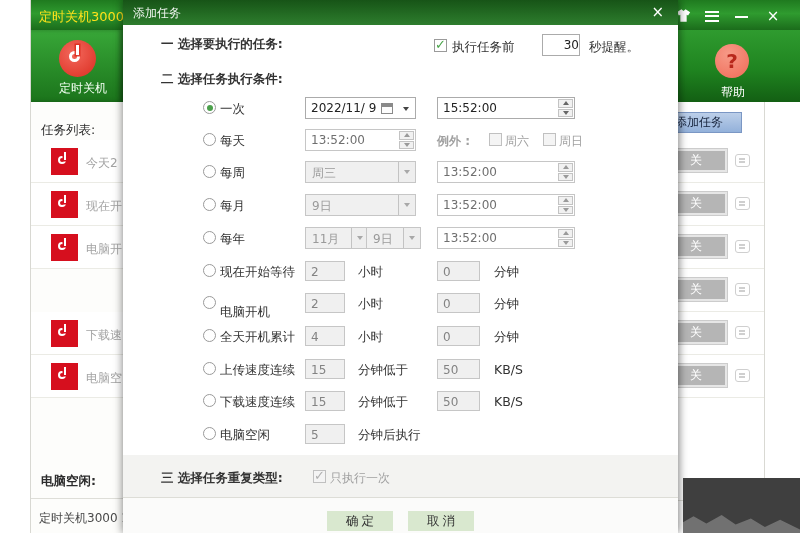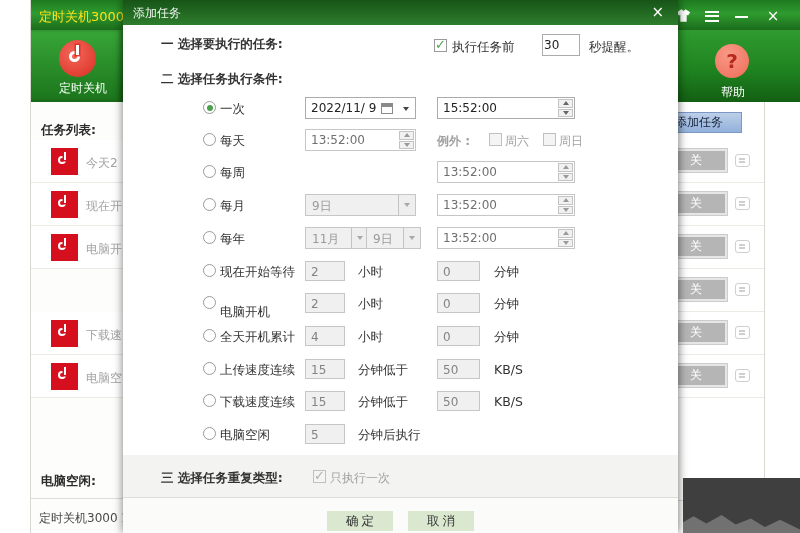--- a/index.html
+++ b/index.html
@@ -23,21 +23,21 @@
     background:radial-gradient(circle at 40% 35%, #f3685c, #da2d20); }
   .power-ring { position:absolute; left:10px; top:11px; width:11px; height:11px; border:3px solid #fff; border-radius:50%; }
   .power-bar { position:absolute; left:17px; top:5px; width:3px; height:10px; background:#fff; box-shadow:0 0 0 1.5px rgba(218,45,32,.9); }
   #nav-tab-label { position:absolute; left:0; top:50px; width:104px; text-align:center; color:#f2fff2; font-size:12px; }
   #help-btn { position:absolute; left:670px; top:12px; width:64px; height:58px; cursor:pointer; }
   .help-circle { position:absolute; left:14px; top:2px; width:34px; height:34px; border-radius:50%;
     background:radial-gradient(circle at 40% 30%, #f79a87, #ef6b57); color:#b8281c; font-size:20px; font-weight:bold; text-align:center; line-height:34px; }
   #help-label { position:absolute; left:0; top:42px; width:64px; text-align:center; color:#fff; font-size:12px; }
   
   #left-panel { position:absolute; left:0; top:102px; width:93px; height:431px; background:#fdfdfb; }
-  #panel-header { position:absolute; left:10px; top:20px; font-size:12.5px; font-weight:bold; color:#2c2c2c; white-space:nowrap; overflow:hidden; width:83px; }
+  #panel-header { position:absolute; left:10px; top:20px; font-size:12.5px; font-weight:normal; color:#2c2c2c; white-space:nowrap; overflow:hidden; width:83px; }
   .task-item { position:absolute; left:0; width:93px; height:43px; border-bottom:1px solid #ececе6; border-bottom:1px solid #ececе6; cursor:pointer; background:#fff; }
   .task-item { border-bottom:1px solid #ebebe5; }
   .sq-power { position:absolute; left:20px; top:8px; width:27px; height:27px; background:#d60f1e; }
   .sq-ring { position:absolute; left:7px; top:8px; width:8px; height:8px; border:2.5px solid #fff; border-radius:50%; }
   .sq-bar { position:absolute; left:12.5px; top:4px; width:2.5px; height:8px; background:#fff; box-shadow:0 0 0 1.5px #d60f1e; }
   .task-text { position:absolute; left:55px; top:15px; font-size:12px; color:#a3a3a3; white-space:nowrap; overflow:hidden; width:38px; }
   #idle-label { position:absolute; left:10px; top:371px; font-size:12.5px; font-weight:bold; color:#2c2c2c; white-space:nowrap; }
   #status-sep { position:absolute; left:0; top:396px; width:93px; border-top:1px solid #dedeD8; border-top:1px solid #deded8; }
   #status-text { position:absolute; left:8px; top:408px; font-size:12px; color:#4a4a4a; white-space:nowrap; overflow:hidden; width:85px; }
   
@@ -86,21 +86,21 @@
   .radio { position:absolute; width:13px; height:13px; border:1px solid #9a9a9a; border-radius:50%; background:#fff; cursor:pointer; }
   .radio.sel::after { content:""; position:absolute; left:2.5px; top:2.5px; width:6px; height:6px; border-radius:50%; background:#4ba04b; }
   .cbox { position:absolute; width:13px; height:13px; border:1px solid #9a9a9a; background:#fff; cursor:pointer; }
   .cbox .ck { position:absolute; left:0px; top:-3px; font-size:13px; color:#4aa44a; }
   .cbox.dis { border-color:#c0c0c0; background:#f4f4f4; }
   .cbox.dis .ck { color:#b0b0b0; }
   
   #dlg-step3 { position:absolute; left:0; top:455px; width:555px; height:42px; background:#f3f3f1; }
   #dlg-footer { position:absolute; left:0; top:497px; width:555px; height:36px; background:#fbfbfa; border-top:1px solid #ddddd7; }
   .dlg-btn { position:absolute; top:13px; width:66px; height:20px; background:#d9e8cf; border:none; color:#333; font-size:12.5px; text-align:center; line-height:20px; letter-spacing:3px; text-indent:3px; cursor:pointer; font-family:inherit; }
-  input.sec-input { position:absolute; border:1px solid #ababab; background:#fff; font-size:12px; color:#222; padding-left:1px; font-family:inherit; }
+  input.sec-input { position:absolute; border:1px solid #ababab; background:#fff; font-size:12px; color:#222; padding-left:1px; font-family:inherit;text-align:right; }
 </style>
 </head>
 <body>
 
 <div id="main-win">
   <div id="titlebar">
     <div id="win-title">定时关机3000试用</div>
     <div id="win-controls">
       <div class="wc shirt">
         <svg width="17" height="15" viewBox="0 0 20 18">
@@ -257,20 +257,26 @@
       </span>
   </div>
   <div class="lab-dis" style="left:314px; top:133px; font-weight:bold;">例外 :</div>
   <div class="cbox dis" style="left:366px; top:133px;"></div>
   <div class="lab-dis" style="left:382px; top:133px;">周六</div>
   <div class="cbox dis" style="left:420px; top:133px;"></div>
   <div class="lab-dis" style="left:436px; top:133px;">周日</div>
 
   <div class="radio" style="left:80px; top:165px;"></div>
   <div class="lab" style="left:97px; top:165px;">每周</div>
+  <div class="dd dis" style="left:182px; top:161px; width:111px;">
+    <span class="txt">周三</span>
+    <span class="dda">
+        <span class="tri-dn"></span>
+      </span>
+  </div>
   <div class="field" style="left:314px; top:161px; width:138px; border-color:#c6c6c6; color:#6f6f6f;">
     <span class="txt">13:52:00</span>
     <span class="spin">
         <span class="sbtn">
           <span class="tri-up" style="border-bottom-color:#9a9a9a"></span>
         </span>
         <span class="sbtn">
           <span class="tri-dn" style="border-top-color:#9a9a9a"></span>
         </span>
       </span>

